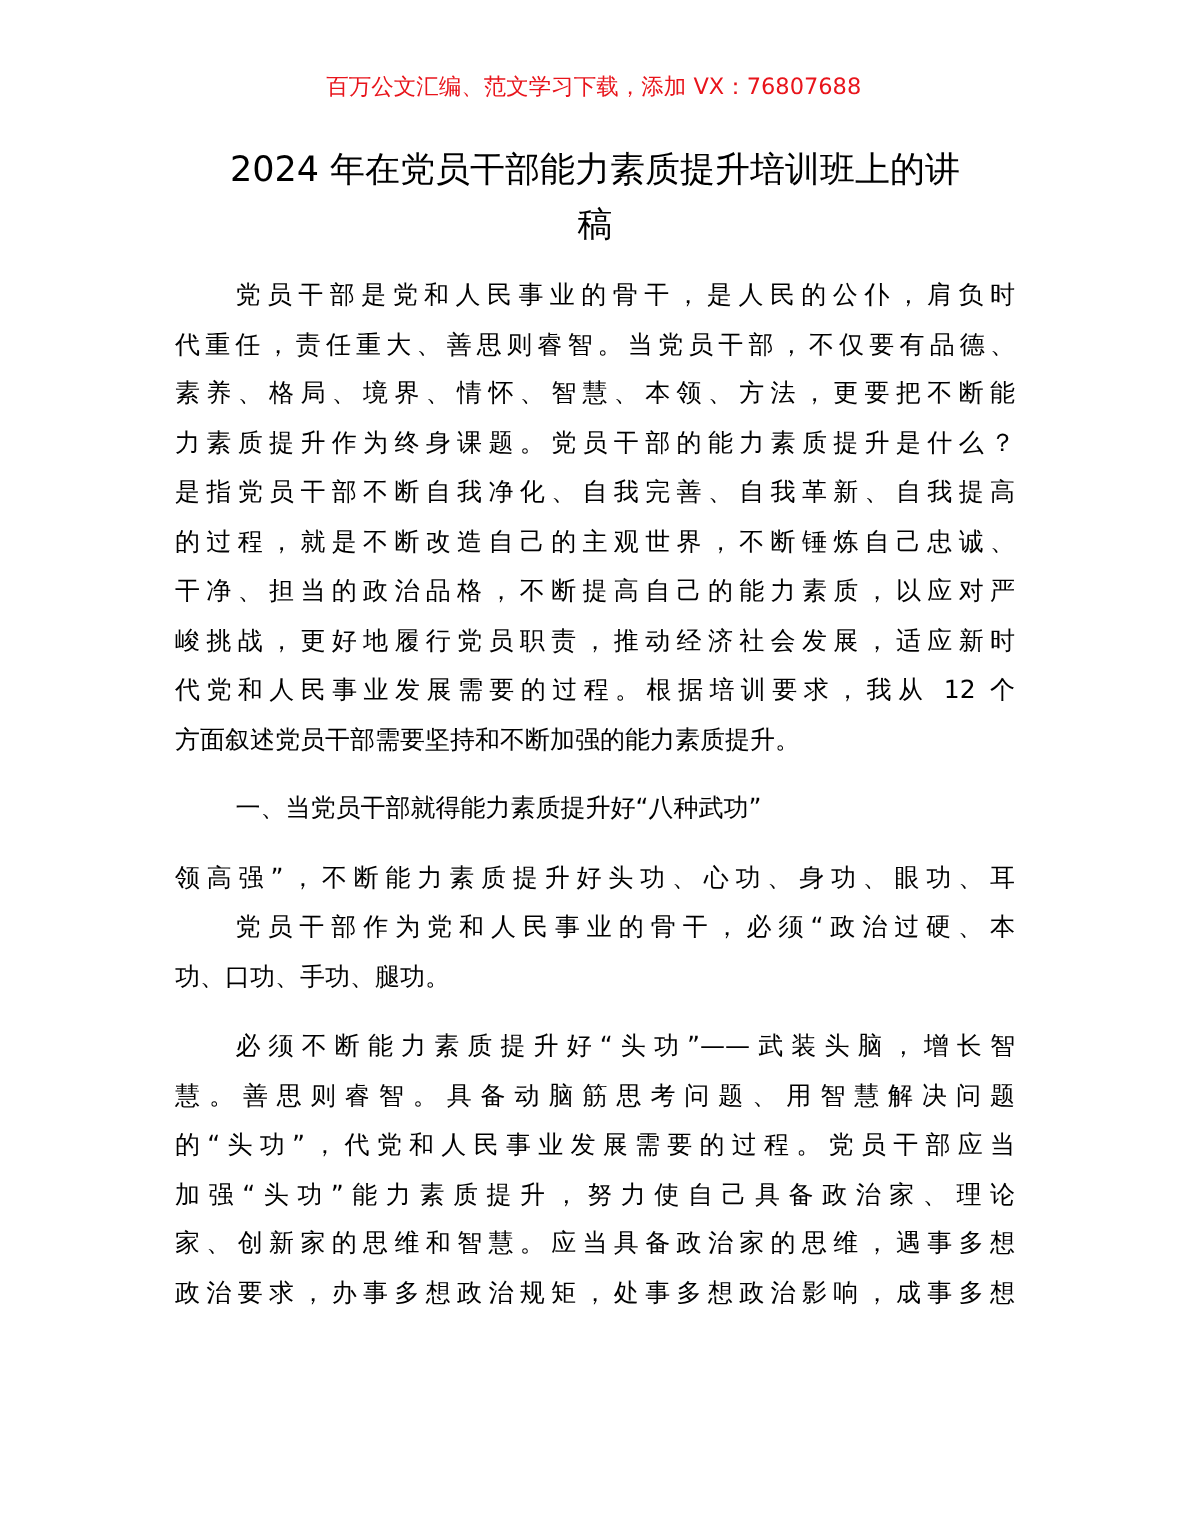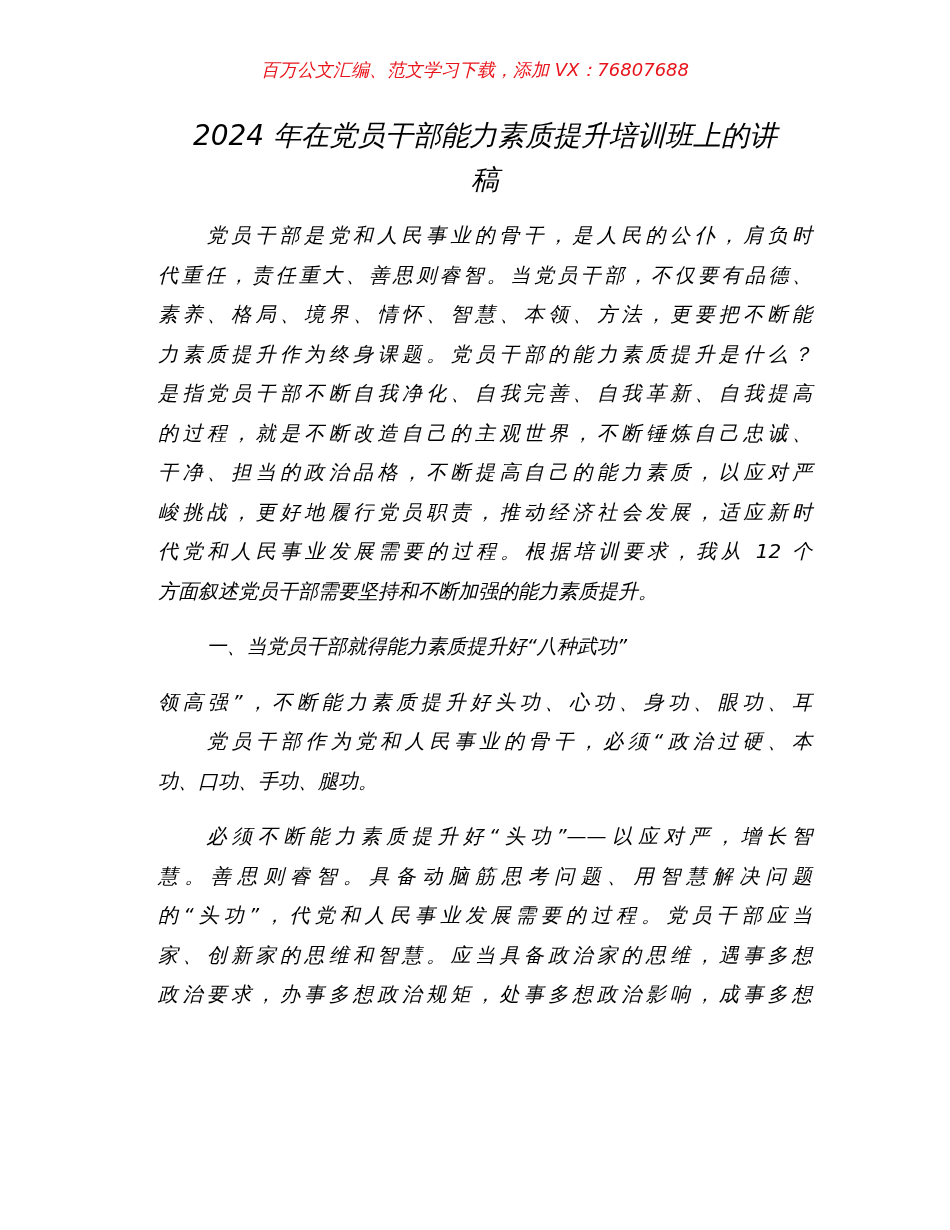--- a/index.html
+++ b/index.html
@@ -15,21 +15,20 @@
       font-family: "DejaVu Sans", "Liberation Sans", sans-serif;
       color: #000000;
     }
     .page {
       position: absolute;
       left: 0;
       top: 0;
       width: 823px;
       height: 1230px;
       background: #ffffff;
-      font-style: italic;
     }
     .header-note {
       position: absolute;
       top: 58px;
       left: 0;
       width: 950px;
       text-align: center;
       font-size: 18px;
       line-height: 24px;
       color: #e8141b;
@@ -63,21 +62,20 @@
       letter-spacing: 0px;
       word-break: break-all;
     }
     .para.gap {
       margin-top: 16px;
     }
     .line {
       display: block;
       white-space: nowrap;
       text-align-last: justify;
-      margin-left: 18px;
     }
     .line.last {
       text-align-last: left;
     }
     .line.indent {
       padding-left: 48.4px;
     }
   </style>
 </head>
 <body>
@@ -110,21 +108,22 @@
       <span class="line indent last">一、当党员干部就得能力素质提升好“八种武功”</span>
     </div>
 
     <div class="para gap" style="text-indent:0;">
       <span class="line">领高强”，不断能力素质提升好头功、心功、身功、眼功、耳</span>
       <span class="line indent">党员干部作为党和人民事业的骨干，必须“政治过硬、本</span>
       <span class="line last">功、口功、手功、腿功。</span>
     </div>
 
     <div class="para gap" style="text-indent:0;">
-      <span class="line indent">必须不断能力素质提升好“头功”——以应对严，增长智</span>
+      <span class="line indent">必须不断能力素质提升好“头功”——武装头脑，增长智</span>
       <span class="line">慧。善思则睿智。具备动脑筋思考问题、用智慧解决问题</span>
       <span class="line">的“头功”，代党和人民事业发展需要的过程。党员干部应当</span>
+      <span class="line">加强“头功”能力素质提升，努力使自己具备政治家、理论</span>
       <span class="line">家、创新家的思维和智慧。应当具备政治家的思维，遇事多想</span>
       <span class="line">政治要求，办事多想政治规矩，处事多想政治影响，成事多想</span>
     </div>
 
   </div>
 </div>
 
 </body></html>

